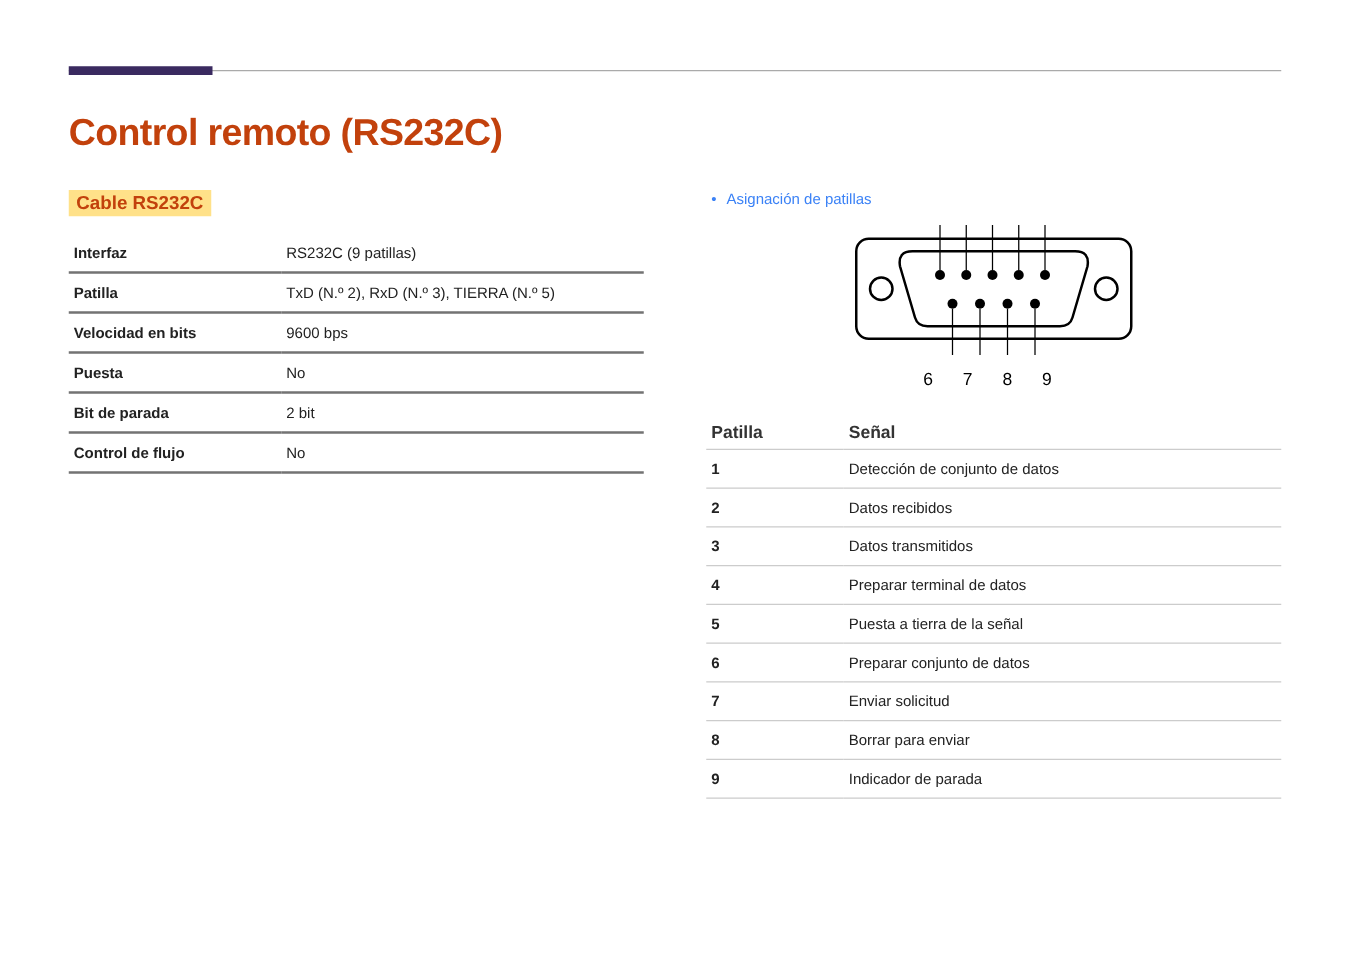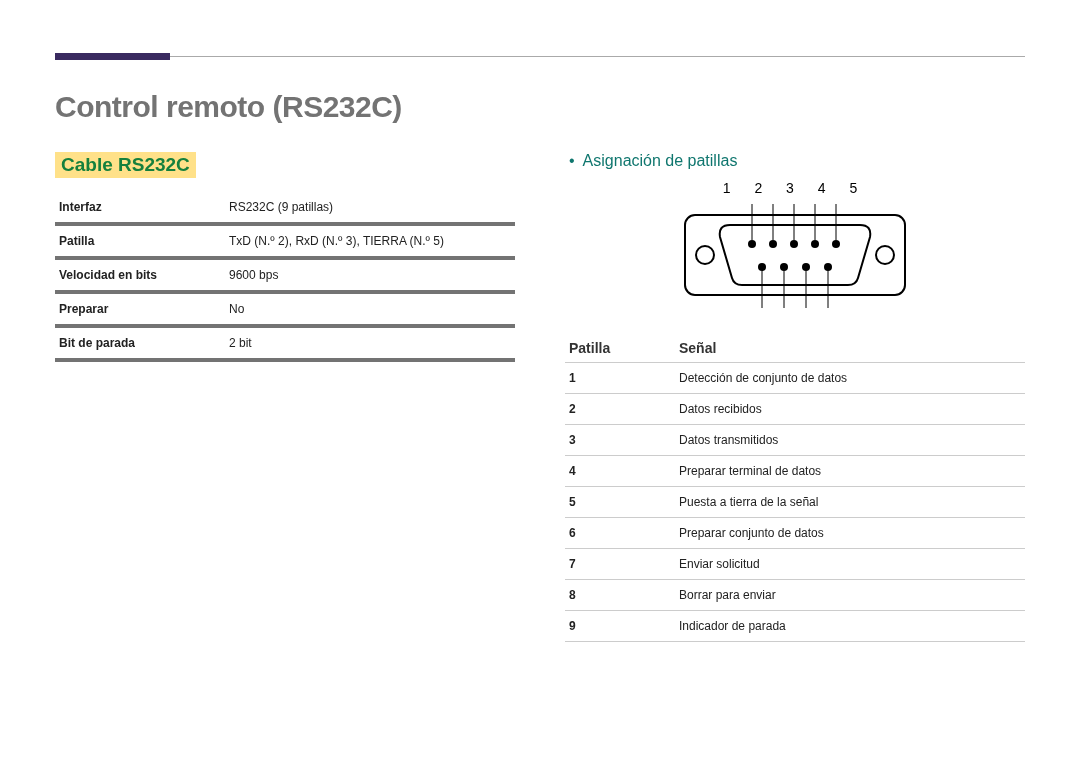--- a/index.html
+++ b/index.html
@@ -23,62 +23,62 @@
   .top-line {
     position: absolute;
     top: 56px;
     left: 55px;
     right: 55px;
     border-top: 1px solid #aaa;
   }
   h1.main-title {
     font-size: 30px;
     font-weight: 600;
-    color: #737373;
+    color: #c2410c;
     margin-top: 60px;
     margin-bottom: 28px;
     letter-spacing: -0.5px;
   }
   h2.section-title {
     font-size: 22px;
     font-weight: 600;
     color: #222;
     margin-bottom: 18px;
   }
   h3.sub-title {
     display: inline-block;
-    font-size: 19px;
+    font-size: 15px;
     font-weight: 700;
-    color: #15803d;
+    color: #c2410c;
     background: #ffe189;
     padding: 2px 6px;
     margin-bottom: 14px;
   }
   .columns {
     display: flex;
     gap: 50px;
   }
   .left-col { width: 460px; }
   .right-col { width: 460px; }
 
   table.spec {
     width: 100%;
     border-collapse: collapse;
     font-size: 12px;
   }
   table.spec td {
-    border-bottom: 4px solid #737373;
+    border-bottom: 2px solid #737373;
     padding: 8px 4px;
     vertical-align: top;
   }
   table.spec td.label { font-weight: 700; width: 170px; }
 
   .bullet-line {
-    font-size: 16px;
-    color: #0f766e;
+    font-size: 12px;
+    color: #3b82f6;
     margin-bottom: 10px;
     margin-left: 4px;
   }
   .bullet-line .dot { margin-right: 8px; }
 
   .connector-wrap {
     text-align: center;
     margin-bottom: 20px;
   }
   .pin-num-row {
@@ -134,38 +134,41 @@
           </tr>
         <tr>
             <td class="label">Patilla</td>
             <td>TxD (N.º 2), RxD (N.º 3), TIERRA (N.º 5)</td>
           </tr>
         <tr>
             <td class="label">Velocidad en bits</td>
             <td>9600 bps</td>
           </tr>
         <tr>
-            <td class="label">Preparar</td>
+            <td class="label">Puesta</td>
             <td>No</td>
           </tr>
         <tr>
             <td class="label">Bit de parada</td>
             <td>2 bit</td>
+          </tr>
+        <tr>
+            <td class="label">Control de flujo</td>
+            <td>No</td>
           </tr>
       </tbody>
     </table>
   </div>
 
   <div class="right-col">
     <div class="bullet-line">
       <span class="dot">•</span><span>Asignación de patillas</span>
     </div>
 
     <div class="connector-wrap">
-      <div class="pin-num-row">1  2  3  4  5</div>
       <svg width="230" height="110" viewBox="0 0 230 110">
 
         <rect x="5" y="15" width="220" height="80" rx="10" ry="10" fill="none" stroke="#000" stroke-width="2"></rect>
 
         <path d="M50 25 L180 25 Q192 25 190 37 L178 78 Q176 85 168 85 L62 85 Q54 85 52 78 L40 37 Q38 25 50 25 Z" fill="none" stroke="#000" stroke-width="2"></path>
 
         <circle cx="25" cy="55" r="9" fill="none" stroke="#000" stroke-width="2"></circle>
         <circle cx="205" cy="55" r="9" fill="none" stroke="#000" stroke-width="2"></circle>
 
         <circle cx="72" cy="44" r="4" fill="#000"></circle>
@@ -183,20 +186,21 @@
         <line x1="93" y1="40" x2="93" y2="4" stroke="#000"></line>
         <line x1="114" y1="40" x2="114" y2="4" stroke="#000"></line>
         <line x1="135" y1="40" x2="135" y2="4" stroke="#000"></line>
         <line x1="156" y1="40" x2="156" y2="4" stroke="#000"></line>
 
         <line x1="82" y1="71" x2="82" y2="108" stroke="#000"></line>
         <line x1="104" y1="71" x2="104" y2="108" stroke="#000"></line>
         <line x1="126" y1="71" x2="126" y2="108" stroke="#000"></line>
         <line x1="148" y1="71" x2="148" y2="108" stroke="#000"></line>
       </svg>
+      <div class="pin-num-row-bottom">6  7  8  9</div>
     </div>
 
     <table class="pins">
       <thead>
         <tr>
           <th>Patilla</th>
           <th>Señal</th>
         </tr>
       </thead>
       <tbody>

